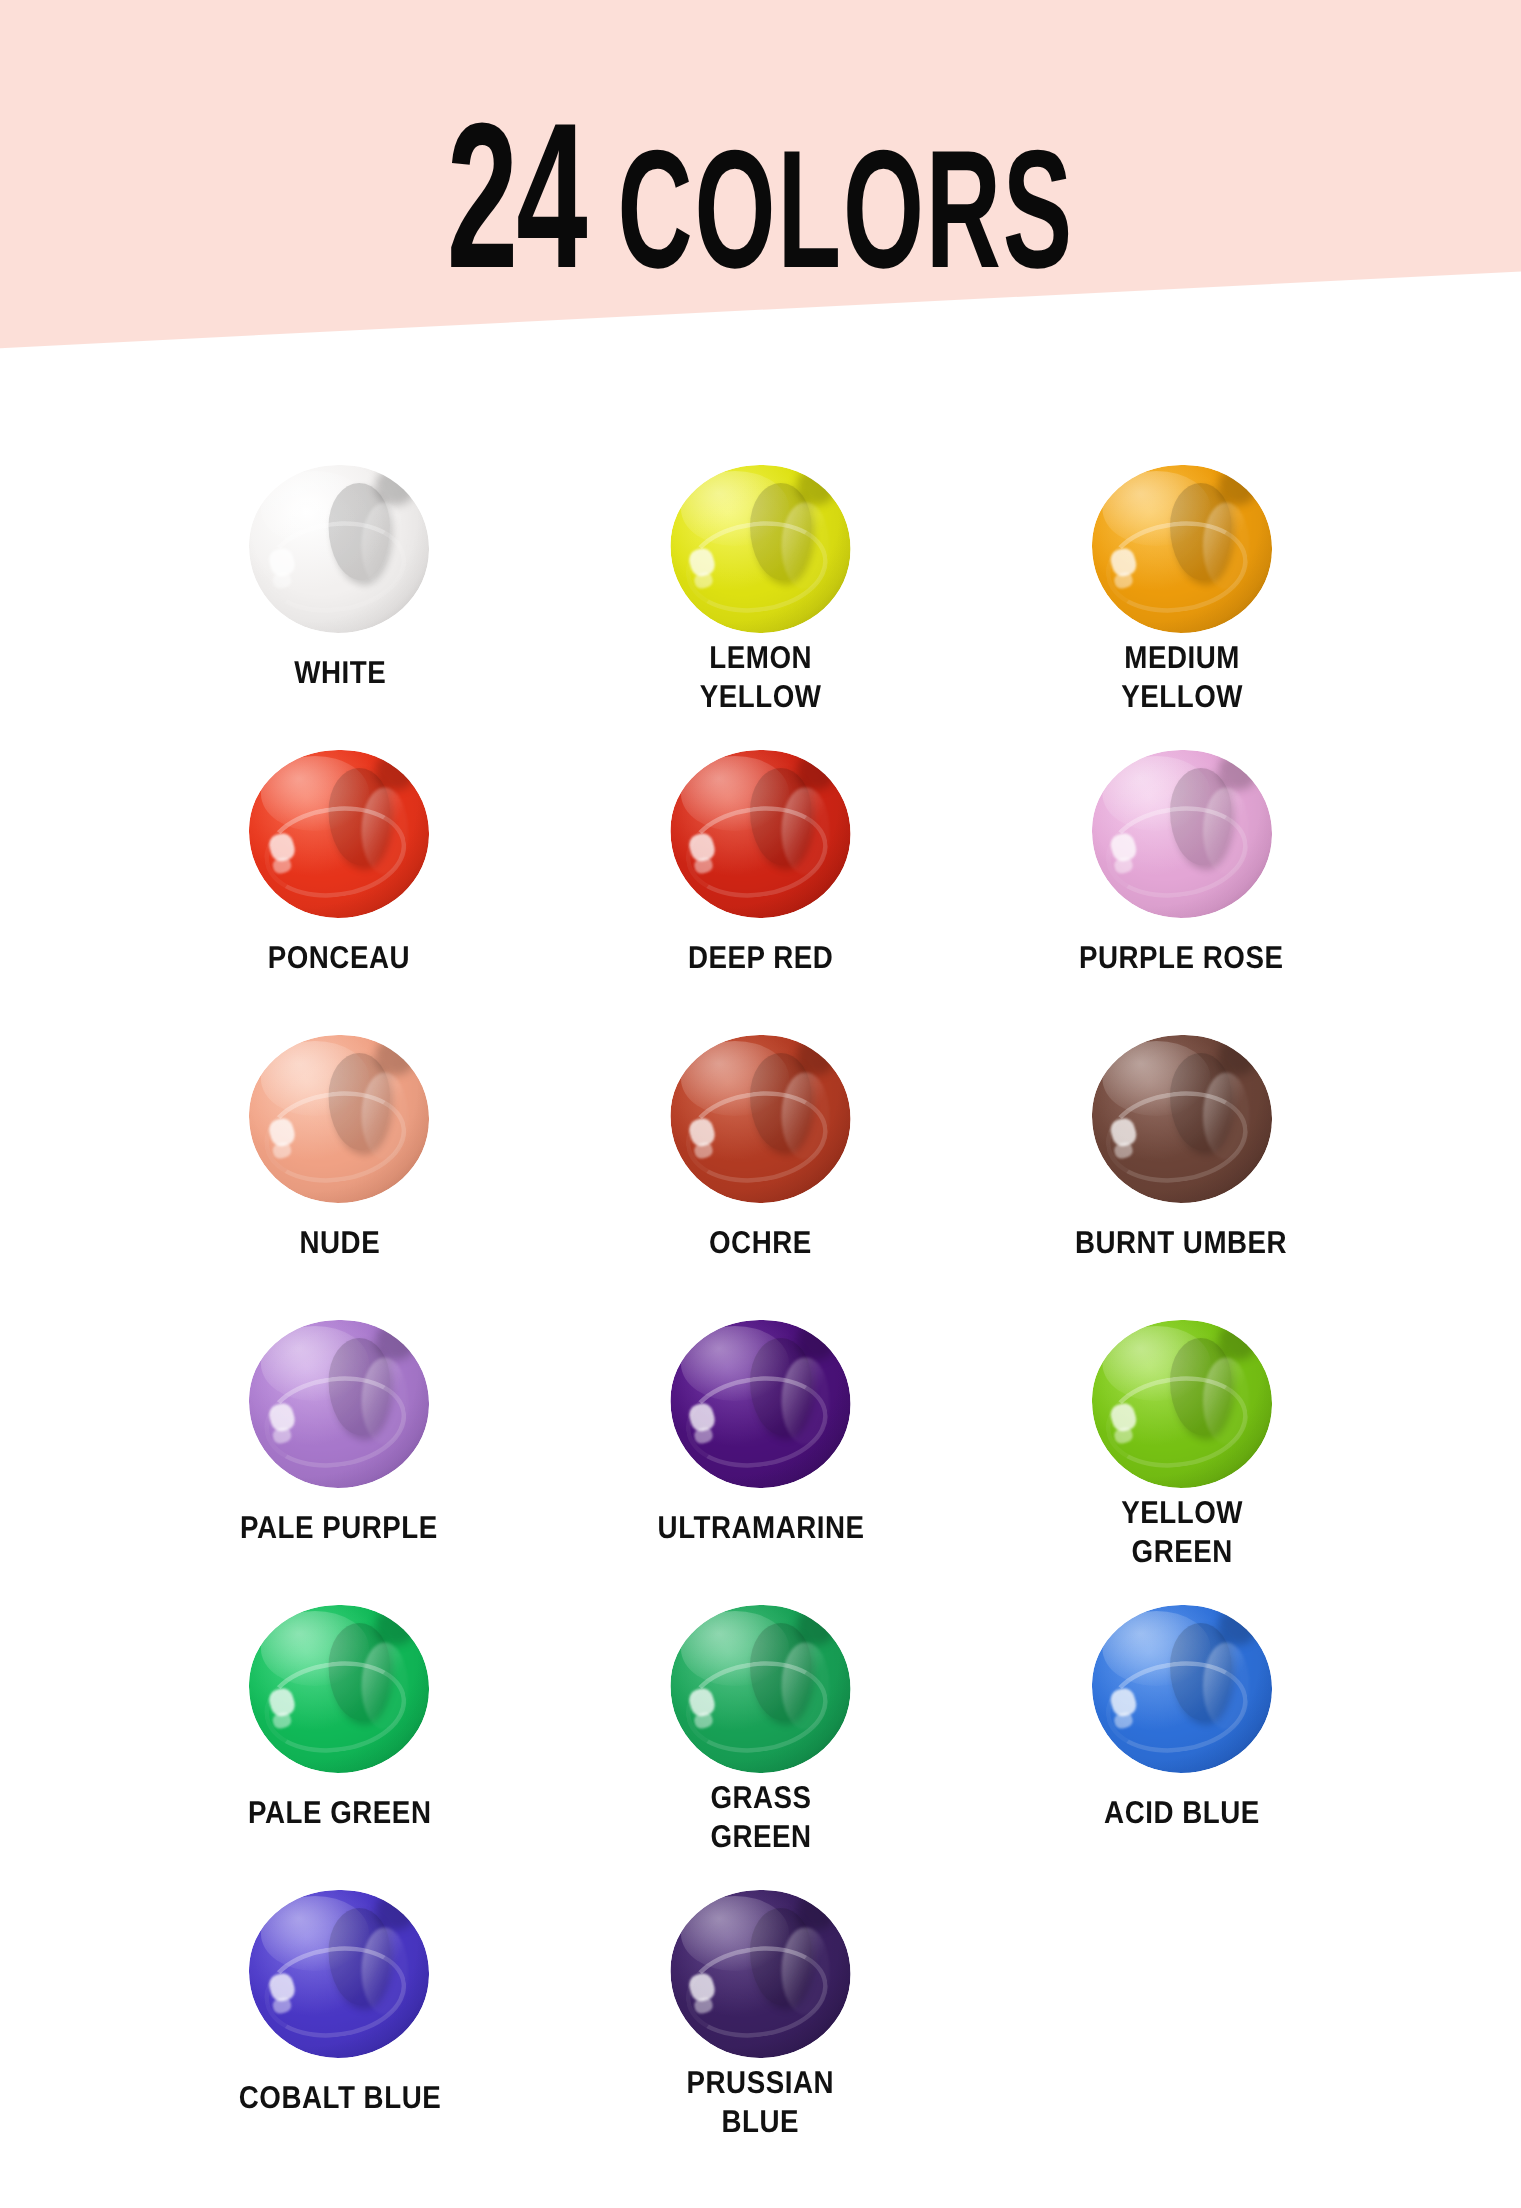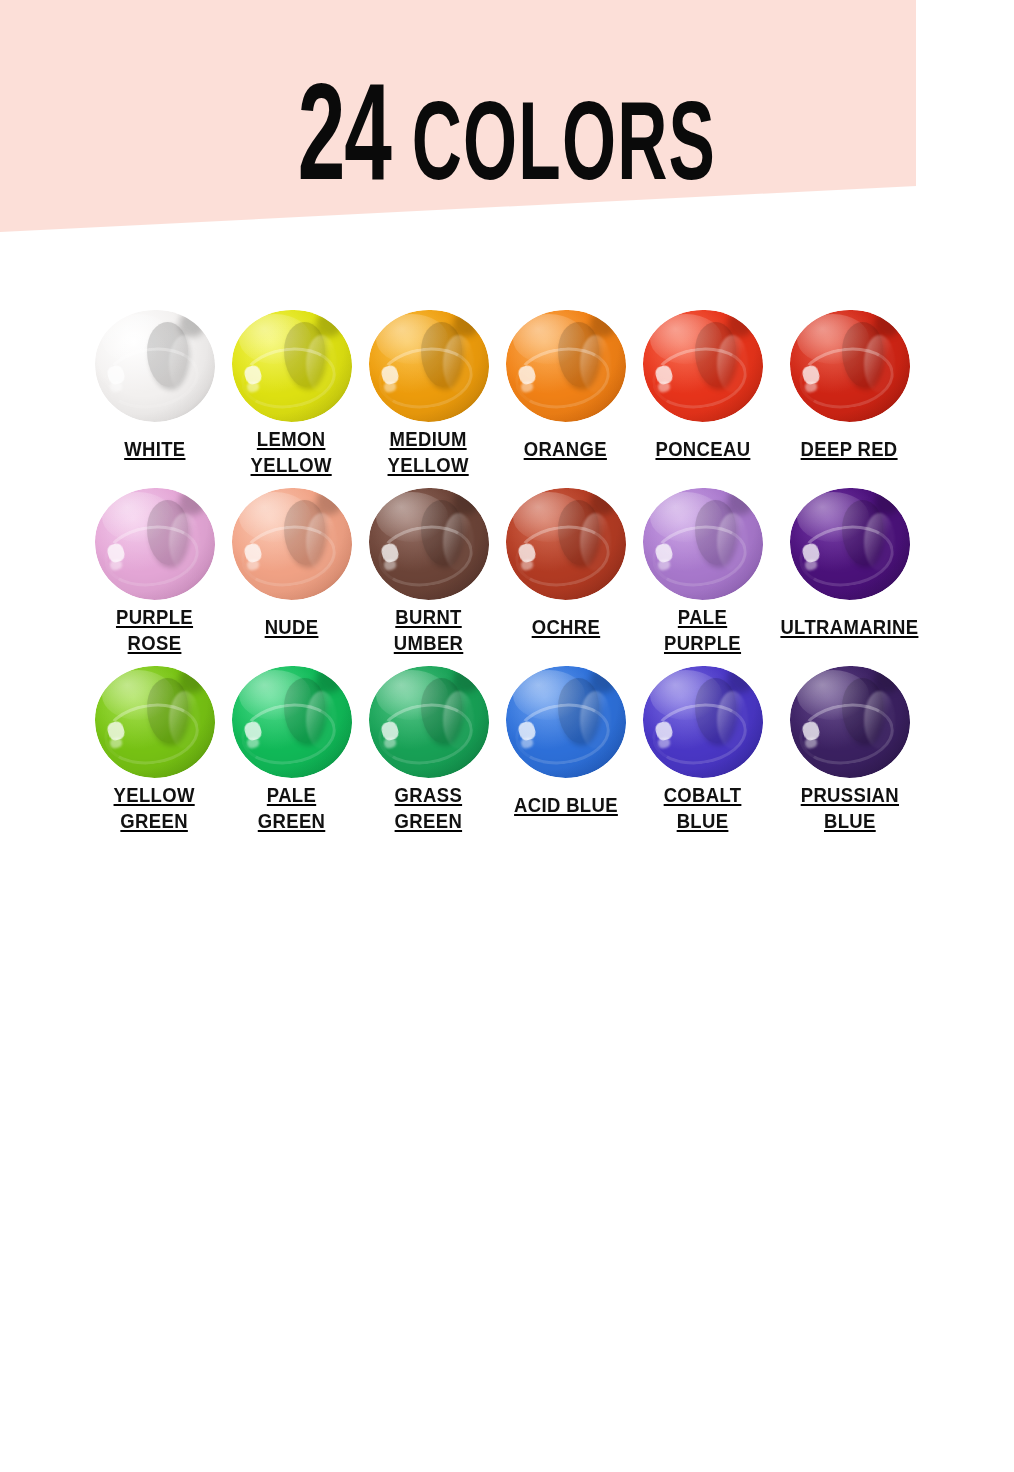--- a/index.html
+++ b/index.html
@@ -13,21 +13,21 @@
     font-family: "Liberation Sans", sans-serif;
     overflow: hidden;
     position: relative;
   }
 
   
   #header-banner {
     position: absolute;
     left: 0;
     top: 0;
-    width: 916px;
+    width: 1014px;
     height: 240px;
     overflow: hidden;
   }
   #banner-shape {
     position: absolute;
     left: -20px;
     top: -20px;
     width: 1054px;
     height: 258px;
     background: #fcdfd8;
@@ -63,23 +63,22 @@
     margin-left: 34px;
   }
 
   
   #swatch-grid {
     position: absolute;
     left: 86px;
     top: 300px;
     width: 842px;
     display: grid;
-    grid-template-columns: repeat(6, 1fr);
-    row-gap: 0px;
-    text-decoration: underline;
+    grid-template-columns: repeat(3, 1fr);
+    row-gap: 12px;
   }
   .swatch-cell {
     width: 100%;
     height: 178px;
     display: flex;
     flex-direction: column;
     align-items: center;
     position: relative;
   }
   .blob-wrap {
@@ -260,36 +259,20 @@
           <div class="dash2"></div>
           <div class="vignette"></div>
         </div>
       </div>
       <div class="swatch-label">MEDIUM
 YELLOW</div>
     </div>
     <div class="swatch-cell">
       <div class="blob-wrap">
         <div class="blob">
-          <div class="body" style="background: radial-gradient(at 32% 28%, rgb(251, 166, 70) 0%, rgb(240, 128, 21) 46%, rgb(240, 128, 21) 64%, rgb(200, 93, 6) 100%);"></div>
-          <div class="bite"></div>
-          <div class="sheen"></div>
-          <div class="lump"></div>
-          <div class="ridge"></div>
-          <div class="gloss"></div>
-          <div class="dash"></div>
-          <div class="dash2"></div>
-          <div class="vignette"></div>
-        </div>
-      </div>
-      <div class="swatch-label">ORANGE</div>
-    </div>
-    <div class="swatch-cell">
-      <div class="blob-wrap">
-        <div class="blob">
           <div class="body" style="background: radial-gradient(at 32% 28%, rgb(247, 95, 65) 0%, rgb(230, 51, 26) 46%, rgb(230, 51, 26) 64%, rgb(180, 31, 12) 100%);"></div>
           <div class="bite"></div>
           <div class="sheen"></div>
           <div class="lump"></div>
           <div class="ridge"></div>
           <div class="gloss"></div>
           <div class="dash"></div>
           <div class="dash2"></div>
           <div class="vignette"></div>
         </div>
@@ -340,48 +323,48 @@
           <div class="dash"></div>
           <div class="dash2"></div>
           <div class="vignette"></div>
         </div>
       </div>
       <div class="swatch-label">NUDE</div>
     </div>
     <div class="swatch-cell">
       <div class="blob-wrap">
         <div class="blob">
+          <div class="body" style="background: radial-gradient(at 32% 28%, rgb(206, 92, 64) 0%, rgb(177, 58, 34) 46%, rgb(177, 58, 34) 64%, rgb(137, 39, 22) 100%);"></div>
+          <div class="bite"></div>
+          <div class="sheen"></div>
+          <div class="lump"></div>
+          <div class="ridge"></div>
+          <div class="gloss"></div>
+          <div class="dash"></div>
+          <div class="dash2"></div>
+          <div class="vignette"></div>
+        </div>
+      </div>
+      <div class="swatch-label">OCHRE</div>
+    </div>
+    <div class="swatch-cell">
+      <div class="blob-wrap">
+        <div class="blob">
           <div class="body" style="background: radial-gradient(at 32% 28%, rgb(139, 96, 84) 0%, rgb(107, 67, 55) 46%, rgb(107, 67, 55) 64%, rgb(76, 46, 38) 100%);"></div>
           <div class="bite"></div>
           <div class="sheen"></div>
           <div class="lump"></div>
           <div class="ridge"></div>
           <div class="gloss"></div>
           <div class="dash"></div>
           <div class="dash2"></div>
           <div class="vignette"></div>
         </div>
       </div>
       <div class="swatch-label">BURNT UMBER</div>
-    </div>
-    <div class="swatch-cell">
-      <div class="blob-wrap">
-        <div class="blob">
-          <div class="body" style="background: radial-gradient(at 32% 28%, rgb(206, 92, 64) 0%, rgb(177, 58, 34) 46%, rgb(177, 58, 34) 64%, rgb(137, 39, 22) 100%);"></div>
-          <div class="bite"></div>
-          <div class="sheen"></div>
-          <div class="lump"></div>
-          <div class="ridge"></div>
-          <div class="gloss"></div>
-          <div class="dash"></div>
-          <div class="dash2"></div>
-          <div class="vignette"></div>
-        </div>
-      </div>
-      <div class="swatch-label">OCHRE</div>
     </div>
     <div class="swatch-cell">
       <div class="blob-wrap">
         <div class="blob">
           <div class="body" style="background: radial-gradient(at 32% 28%, rgb(199, 155, 228) 0%, rgb(167, 119, 203) 46%, rgb(167, 119, 203) 64%, rgb(132, 86, 171) 100%);"></div>
           <div class="bite"></div>
           <div class="sheen"></div>
           <div class="lump"></div>
           <div class="ridge"></div>
           <div class="gloss"></div>

